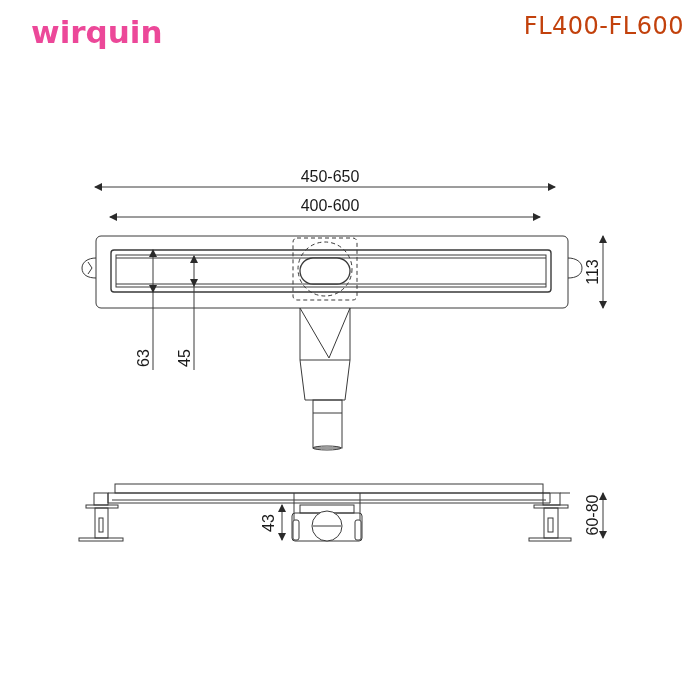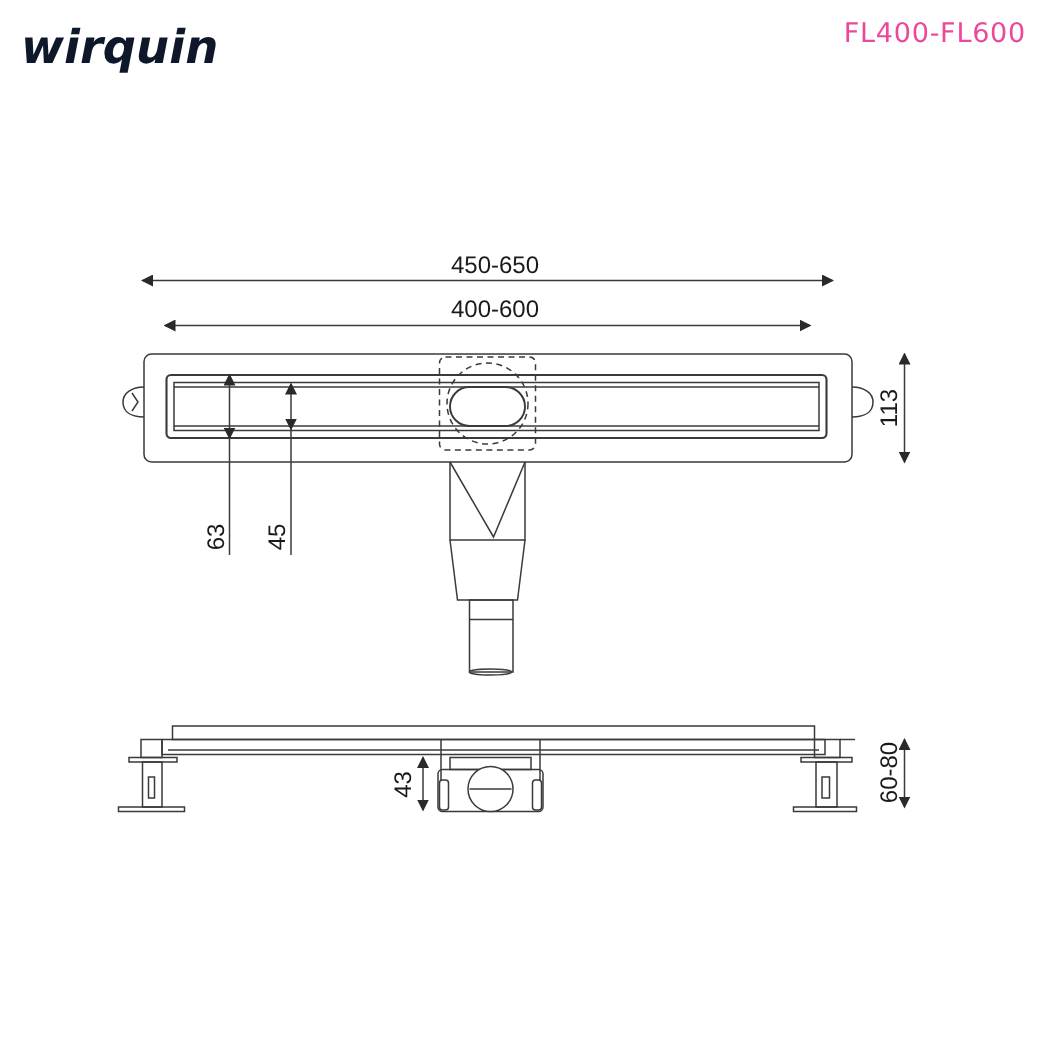--- a/index.html
+++ b/index.html
@@ -1,18 +1,18 @@
 <!DOCTYPE html>
 <html><head>
   <meta charset="utf-8">
   <style>
     html, body { margin: 0; padding: 0; background: #ffffff; }
     body { width: 700px; height: 700px; position: relative; overflow: hidden; font-family: "Liberation Sans", sans-serif; }
-    .brand { position: absolute; left: 14px; top: 14px; font-family: "DejaVu Sans", sans-serif; font-weight: bold; font-style: italic; font-size: 31px; color: #0f172a; letter-spacing: 0px; }
-    .model { position: absolute; right: 16px; top: 12px; font-family: "DejaVu Sans", sans-serif; font-size: 18px; color: #ec4899; letter-spacing: 0.5px; }
+    .brand { position: absolute; left: 31px; top: 14px; font-family: "DejaVu Sans", sans-serif; font-weight: bold; font-size: 31px; color: #ec4899; letter-spacing: 0px; }
+    .model { position: absolute; right: 16px; top: 12px; font-family: "DejaVu Sans", sans-serif; font-size: 24px; color: #c2410c; letter-spacing: 0.5px; }
     svg { position: absolute; left: 0; top: 0; }
     .dim { font-family: "Liberation Sans", sans-serif; font-size: 16px; fill: #1a1a1a; }
   </style>
 </head>
 <body>
 
 <div class="brand">wirquin</div>
 <div class="model">FL400-FL600</div>
 
 <svg width="700" height="700" viewBox="0 0 700 700">

